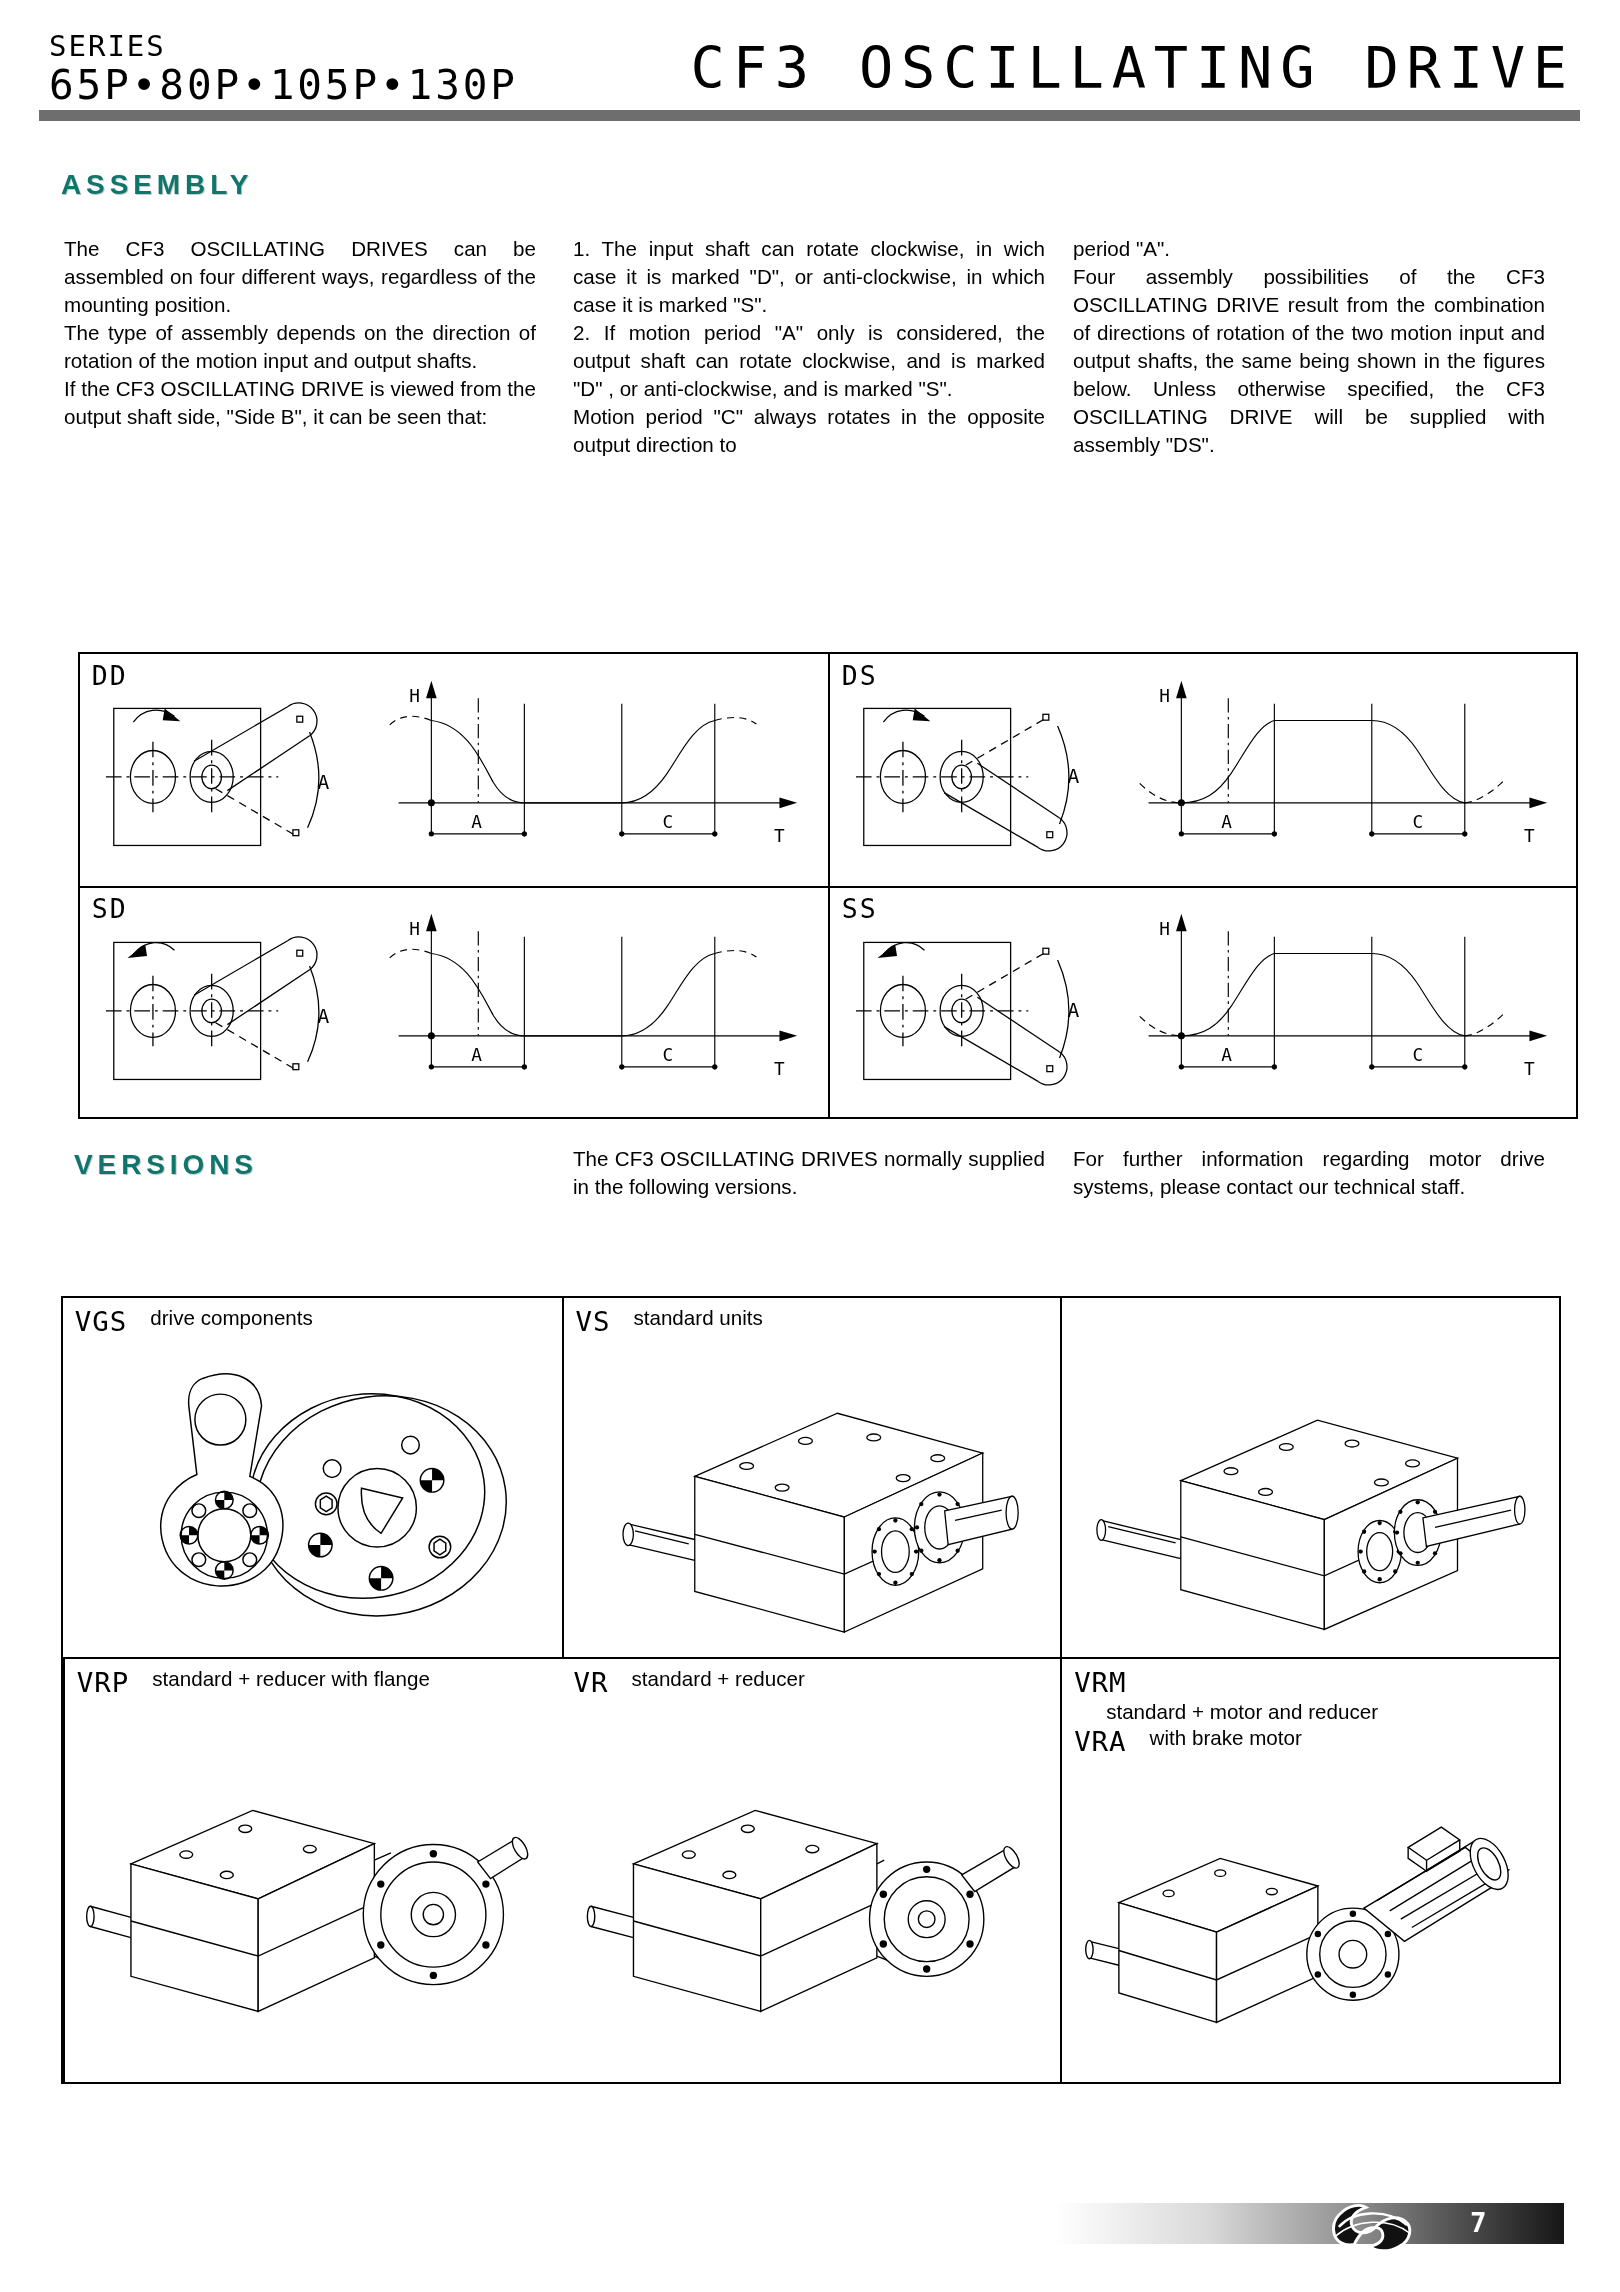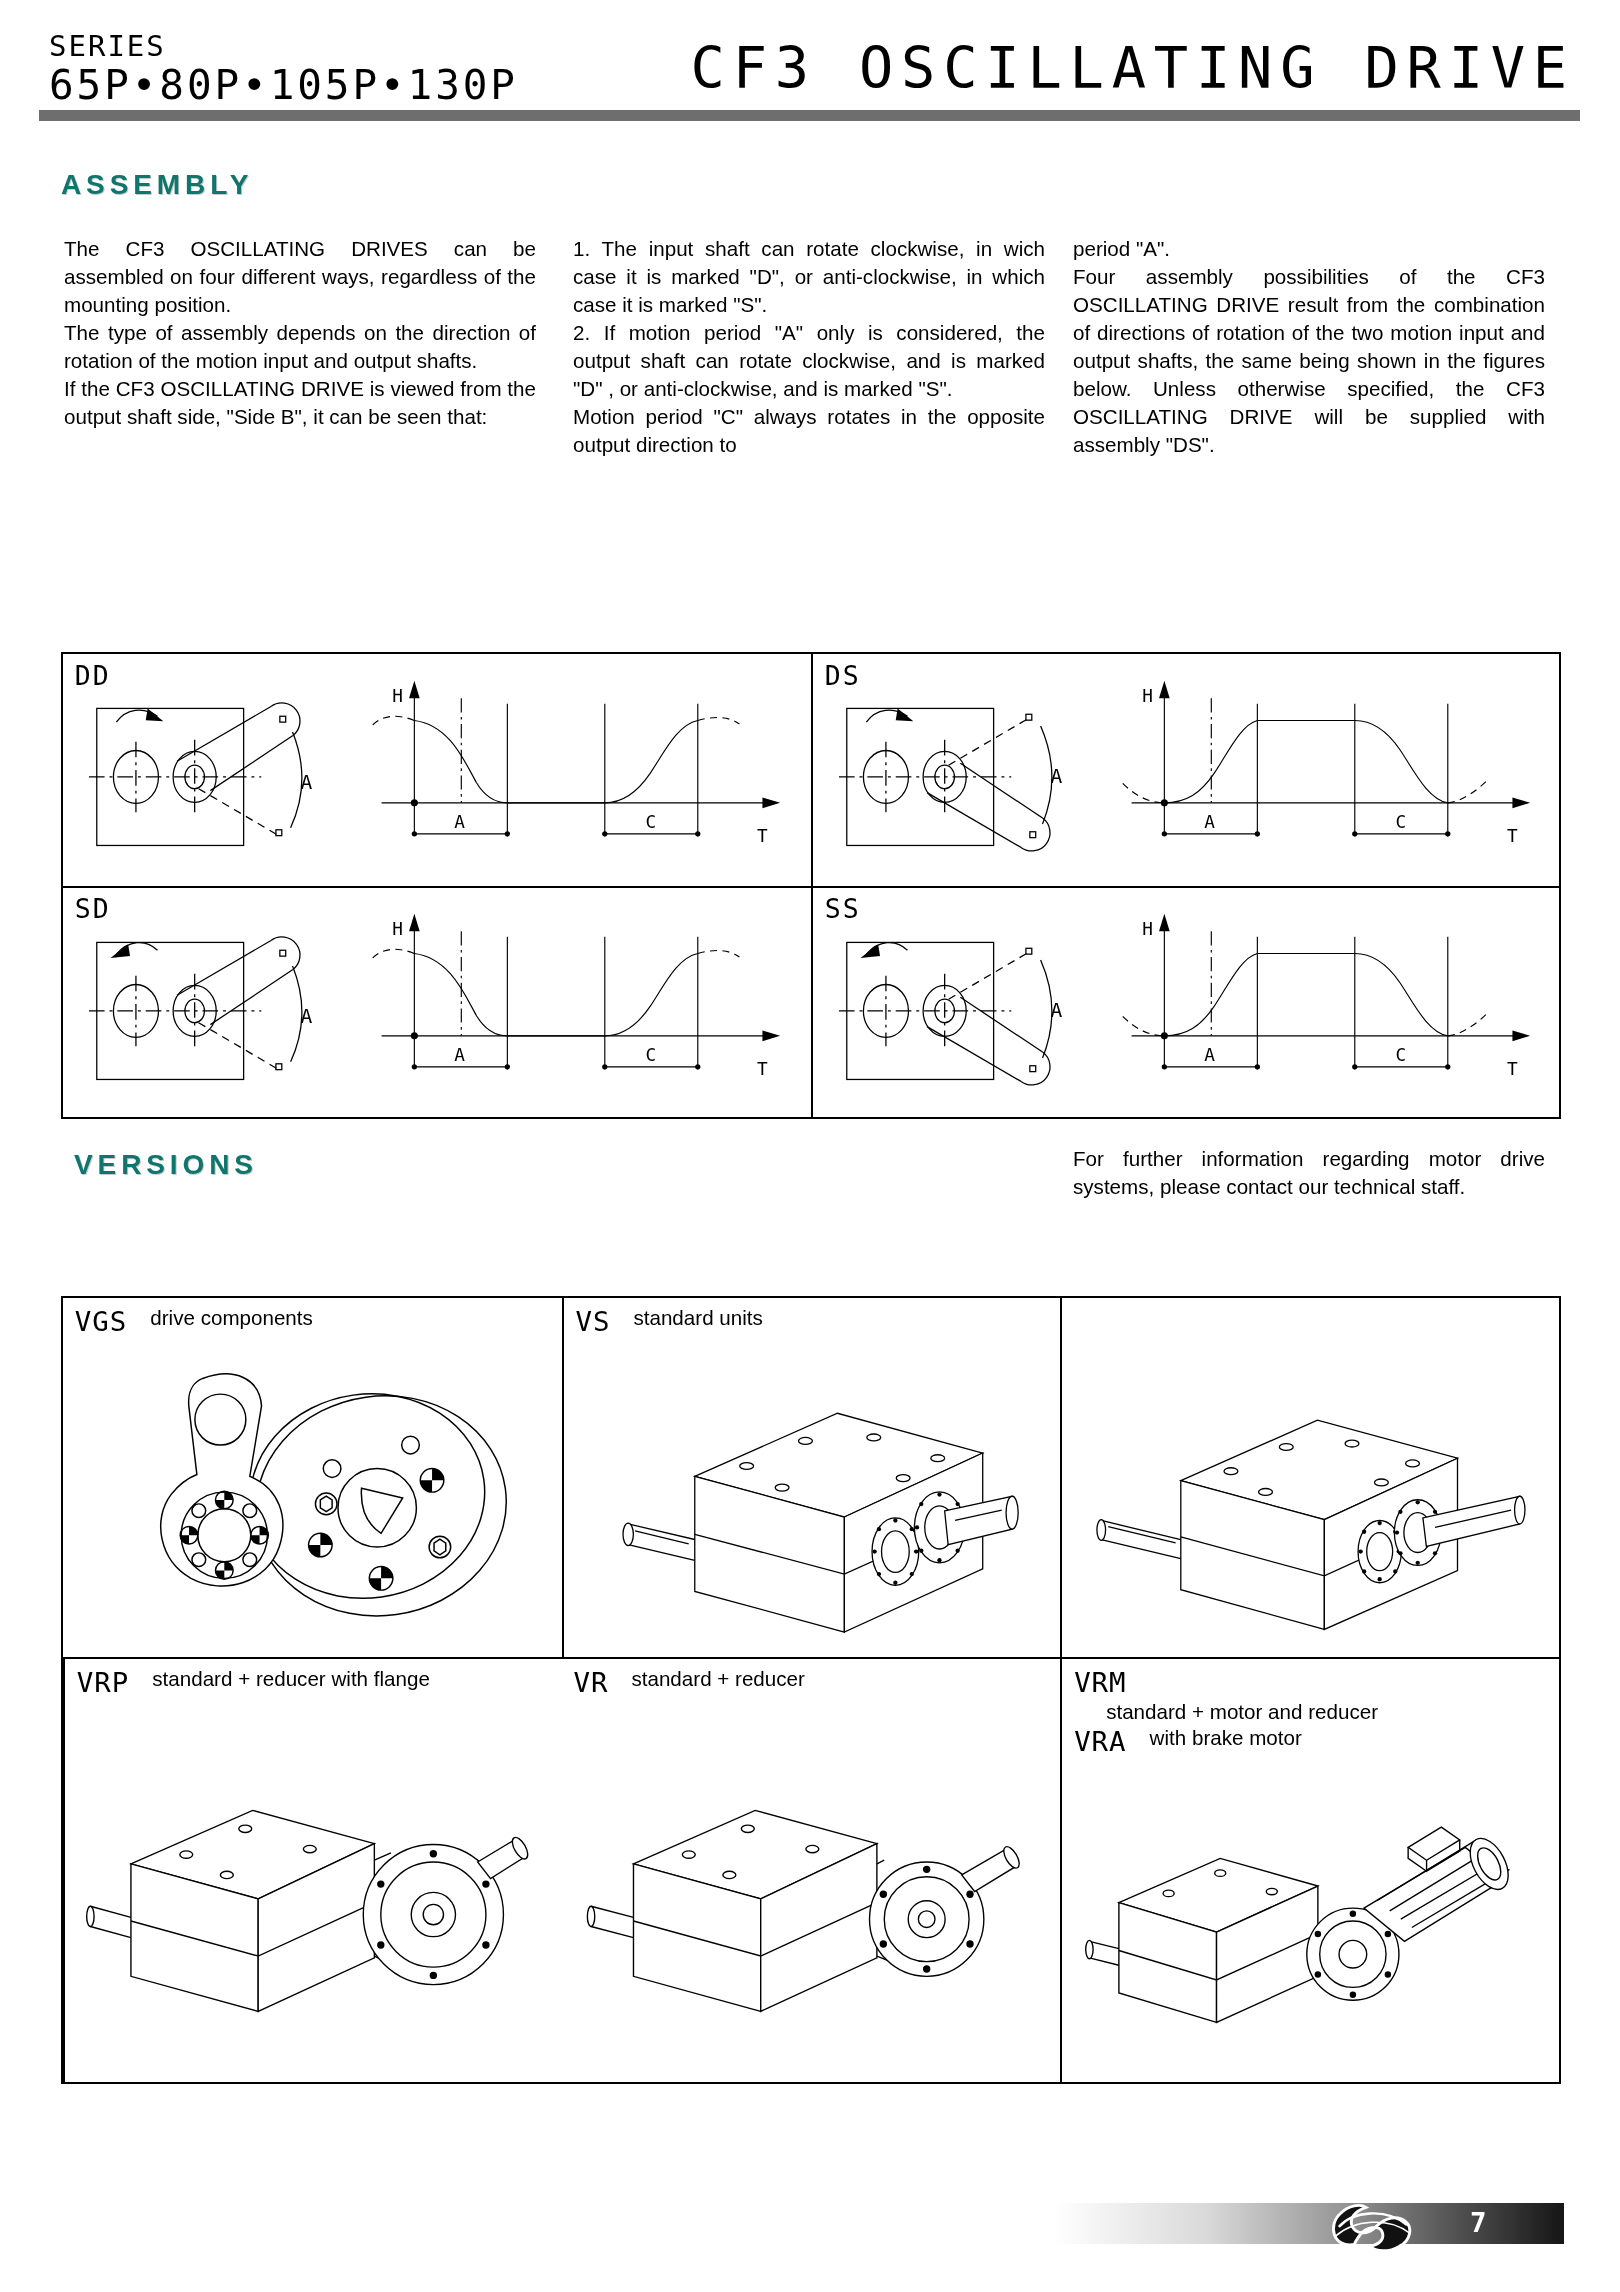--- a/index.html
+++ b/index.html
@@ -15,21 +15,21 @@
 
   
   .sec-heading{position:absolute;font-size:28px;font-weight:bold;color:#0f766e;letter-spacing:4.9px;
                text-shadow:1px 1px 0 #c9c9c9;}
 
   
   .col{position:absolute;width:472px;text-align:justify;font-size:20.6px;line-height:28px;}
   .col p{margin:0;}
 
   
-  .assembly-diagram{position:absolute;left:61px;top:652px;width:1496px;height:463px;
+  .assembly-diagram{position:absolute;left:78px;top:652px;width:1496px;height:463px;
                     border:2.9px solid #000;display:grid;grid-template-columns:1fr 1fr;grid-template-rows:1fr 1fr;}
   .quad{position:relative;}
   .quad.bl{border-left:2.9px solid #000;}
   .quad.bt{border-top:2.9px solid #000;}
   .quad-label{position:absolute;left:11.8px;top:5.9px;font-size:26.5px;letter-spacing:2px;}
   .mech{position:absolute;left:21.6px;top:27.4px;}
   .graph{position:absolute;left:267px;top:15.7px;}
 
   
   .ln{fill:none;stroke:#000;stroke-width:2;}
@@ -274,20 +274,23 @@
         <text x="140" y="178">A</text>
         <line class="ln t13" x1="310" y1="185" x2="415" y2="185"></line>
         <circle class="fillb" cx="310" cy="185" r="3"></circle>
           <circle class="fillb" cx="415" cy="185" r="3"></circle>
         <text x="356" y="178">C</text>
       </svg>
     </div>
   </div>
 
   <div class="sec-heading" style="left:74px;top:1149px;">VERSIONS</div>
+  <div class="col" style="left:573px;top:1145px;">
+    <p>The CF3 OSCILLATING DRIVES normally supplied in the following versions.</p>
+  </div>
   <div class="col" style="left:1073px;top:1145px;">
     <p>For further information regarding motor drive systems, please contact our technical staff.</p>
   </div>
 
   <div class="versions-table">
 
     <div class="vcell first-col first-row">
       <div class="cell-header">
         <span class="cell-code">VGS</span>
         <span class="cell-desc">drive components</span>

